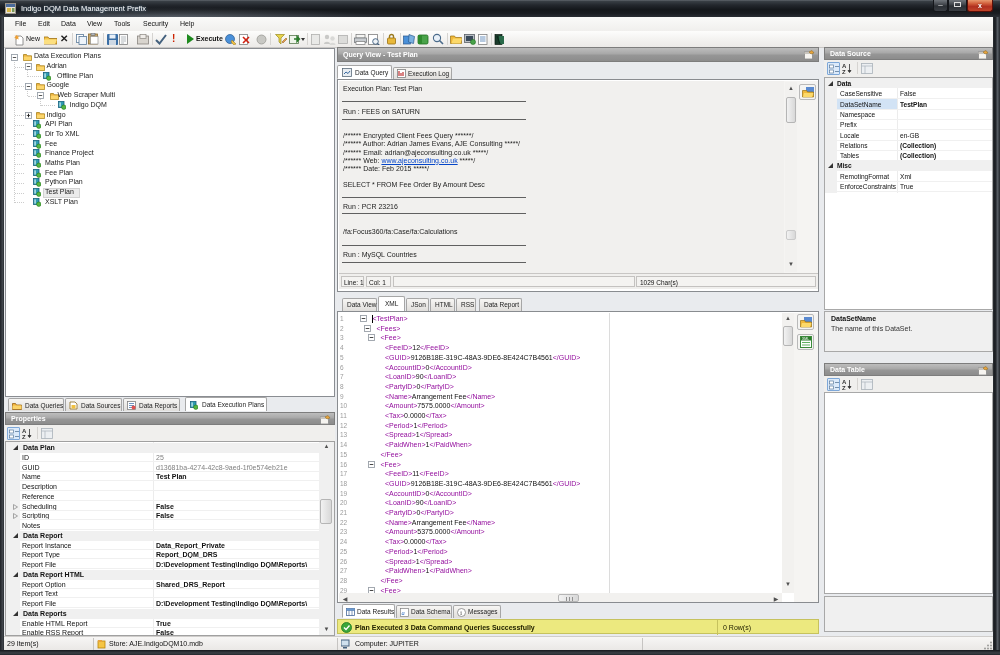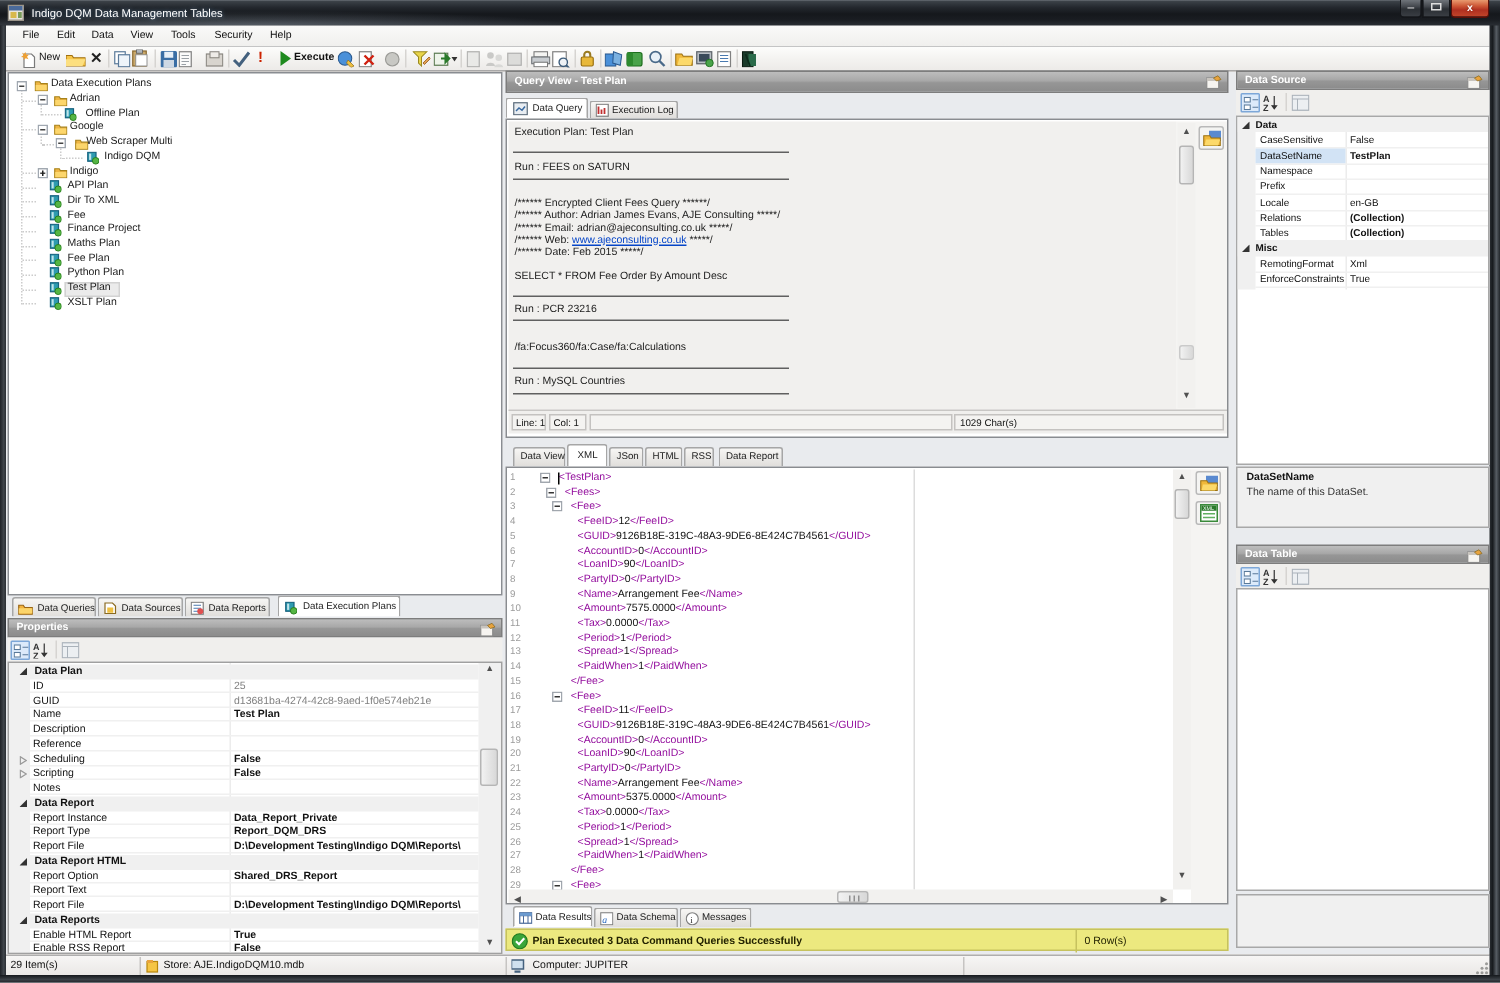--- a/index.html
+++ b/index.html
@@ -19,21 +19,21 @@
 <body>
 
 <div class="abs" id="titlebar" style="left:0;top:0;width:1000px;height:17px;background:linear-gradient(180deg,#6a7077 0%,#3a4046 6%,#23272d 30%,#15181c 55%,#1a1d22 78%,#2a2e34 100%);">
   <div class="abs" style="left:0;top:0;width:600px;height:17px;background:radial-gradient(ellipse 300px 14px at 170px 17px,rgba(200,215,230,0.28),rgba(200,215,230,0) 70%);"></div>
   <svg class="abs" style="left:5px;top:3px" width="11" height="11">
       <rect x="0.5" y="0.5" width="10" height="10" fill="#e8e4da" stroke="#9a948a" stroke-width="1"></rect>
       <rect x="1" y="1" width="9" height="3" fill="#4a6a9a"></rect>
       <rect x="2" y="5" width="4" height="4" fill="#d8b84a"></rect>
       <rect x="7" y="5" width="2.5" height="4" fill="#7a9a5a"></rect>
     </svg>
-  <div class="abs" style="left:21px;top:4px;font-size:7.5px;color:#fff;text-shadow:0 0 3px rgba(120,160,200,.8);">Indigo DQM Data Management Tables</div>
+  <div class="abs" style="left:21px;top:4px;font-size:7.5px;color:#fff;text-shadow:0 0 3px rgba(120,160,200,.8);">Indigo DQM Data Management Prefix</div>
 
   <div class="abs" style="left:933px;top:0;width:15px;height:12px;background:linear-gradient(180deg,#6f747a 0%,#43474d 40%,#2b2f34 55%,#3a3e44 100%);border:1px solid #14161a;border-top:none;border-radius:0 0 3px 3px;color:#eee;font-size:8px;line-height:9px;text-align:center;">–</div>
   <div class="abs" style="left:948px;top:0;width:19px;height:12px;background:linear-gradient(180deg,#6f747a 0%,#43474d 40%,#2b2f34 55%,#3a3e44 100%);border:1px solid #14161a;border-top:none;color:#eee;">
       <div class="abs" style="left:5px;top:2px;width:7px;height:5px;border:1px solid #ddd;"></div>
     </div>
   <div class="abs" style="left:967px;top:0;width:26px;height:12px;background:linear-gradient(180deg,#e89a6f 0%,#cf5a38 35%,#b03020 60%,#c2452b 100%);border:1px solid #5a0f08;border-top:none;border-radius:0 0 3px 3px;color:#fff;font-size:7px;font-weight:bold;line-height:11px;text-align:center;"><span style="color:#fff;text-shadow:0 0 2px #802010;">x</span></div>
 </div>
 
 <div class="abs" style="left:0;top:17px;width:4px;height:633px;background:linear-gradient(90deg,#1e2126,#40454b 60%,#2a2e33);"></div>
 <div class="abs" style="left:993px;top:17px;width:7px;height:633px;background:linear-gradient(90deg,#2a2e33,#171a1e 30%,#565c63 65%,#22262b);"></div>

